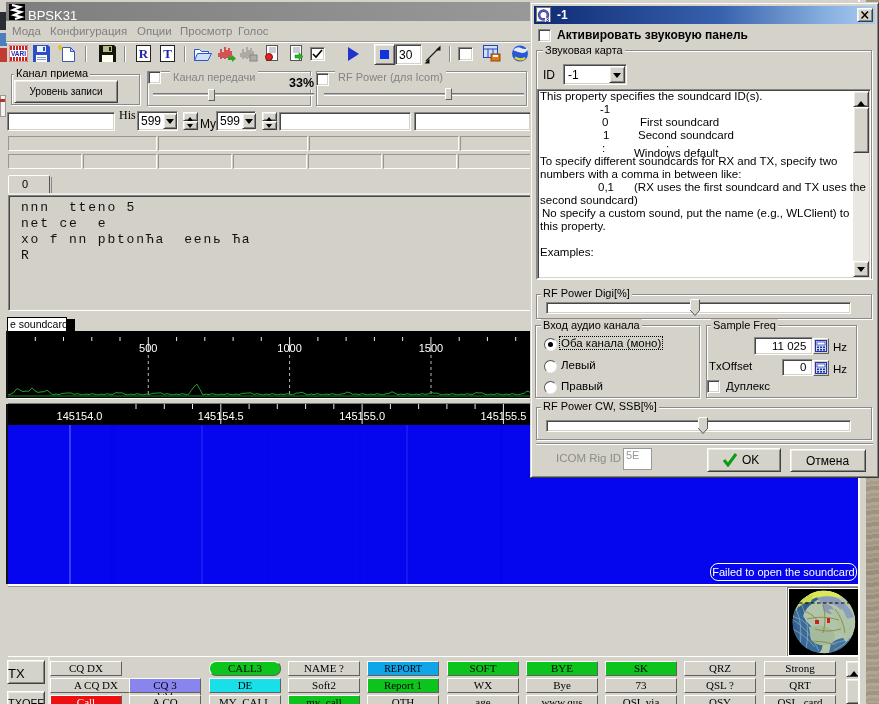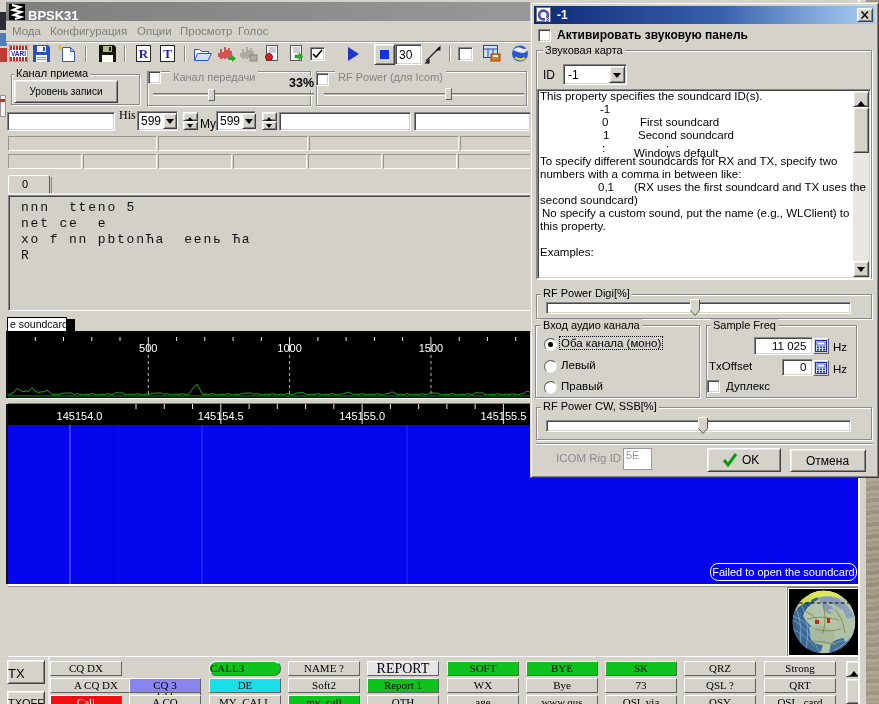--- a/index.html
+++ b/index.html
@@ -25,21 +25,21 @@
 <div class="a" style="left:0;top:99px;width:5px;height:3px;background:#c03028;"></div>
 
 <div class="a" style="left:6px;top:2px;width:860px;height:19px;background:linear-gradient(to right,#7e7e7e,#a9a9a9);"></div>
 <div class="a" style="left:9px;top:4px;width:16px;height:16px;background:#000;">
 <svg width="16" height="16">
       <g stroke="#fff" stroke-width="2" fill="none">
 <path d="M3,1 L11,3 L4,6 L12,8 L5,11 L12,13 L6,15" stroke-width="2.2"></path>
       </g>
     </svg>
 </div>
-<div class="a txt" style="left:28px;top:8px;font-size:13px;font-weight:bold;color:#fff;">BPSK31</div>
+<div class="a txt" style="left:28px;top:8px;font-size:13px;font-weight:normal;color:#fff;">BPSK31</div>
 
 <div class="a" style="left:6px;top:21px;width:860px;height:20px;background:#d5d2ca;"></div>
 <div class="a txt" style="left:12px;top:25px;font-size:11.5px;color:#7f7f7f;">Мода</div>
 <div class="a txt" style="left:50px;top:25px;font-size:11.5px;color:#7f7f7f;">Конфигурация</div>
 <div class="a txt" style="left:137px;top:25px;font-size:11.5px;color:#7f7f7f;">Опции</div>
 <div class="a txt" style="left:180px;top:25px;font-size:11.5px;color:#7f7f7f;">Просмотр</div>
 <div class="a txt" style="left:238px;top:25px;font-size:11.5px;color:#7f7f7f;">Голос</div>
 <div class="a" style="left:6px;top:41px;width:860px;height:1px;background:#9a968e;"></div>
 <div class="a" style="left:6px;top:42px;width:860px;height:1px;background:#fff;"></div>
 
@@ -374,23 +374,23 @@
 </svg>
 </div>
 
 <div class="a" style="left:8px;top:656px;width:850px;height:48px;background:#d5d2ca;border-top:1px solid #fff;"></div>
 <div class="a raised" style="left:7px;top:660px;width:38px;height:24px;font-size:13px;text-align:left;line-height:25px;">TX</div>
 <div class="a raised" style="left:7px;top:691px;width:38px;height:24px;font-size:11px;text-align:center;line-height:22px;">TXOFF</div>
 <div class="a" style="left:48px;top:657px;width:2px;height:47px;background:#eceae5;"></div>
 <div id="macros">
     <div class="a raised1" style="left:50px;top:661px;width:72px;height:15px;background:#d5d2ca;font-family:'Liberation Serif',serif;font-size:11px;color:#000;text-align:center;line-height:13px;white-space:nowrap;">CQ DX</div>
     <div class="a raised1" style="left:129px;top:661px;width:72px;height:15px;background:#d5d2ca;font-family:'Liberation Serif',serif;font-size:11px;color:#000;text-align:center;line-height:13px;white-space:nowrap;margin-top:24px;">CQ</div>
-    <div class="a raised1" style="left:209px;top:661px;width:72px;height:15px;background:#0cc41c;font-family:'Liberation Serif',serif;font-size:11px;color:#000;line-height:13px;white-space:nowrap;border-radius:7px;">CALL3</div>
+    <div class="a raised1" style="left:209px;top:661px;width:72px;height:15px;background:#0cc41c;font-family:'Liberation Serif',serif;font-size:11px;color:#000;text-align:center;line-height:13px;white-space:nowrap;border-radius:7px;">CALL3</div>
     <div class="a raised1" style="left:288px;top:661px;width:72px;height:15px;background:#d5d2ca;font-family:'Liberation Serif',serif;font-size:11px;color:#000;text-align:center;line-height:13px;white-space:nowrap;">NAME ?</div>
-    <div class="a raised1" style="left:367px;top:661px;width:72px;height:15px;background:#e5e5e5;font-family:'Liberation Serif',serif;font-size:14px;color:#000;text-align:center;line-height:13px;white-space:nowrap;">REPORT</div>
+    <div class="a raised1" style="left:367px;top:661px;width:72px;height:15px;background:#0ea5e9;font-family:'Liberation Serif',serif;font-size:10px;color:#000;text-align:center;line-height:13px;white-space:nowrap;">REPORT</div>
     <div class="a raised1" style="left:447px;top:661px;width:72px;height:15px;background:#0cc41c;font-family:'Liberation Serif',serif;font-size:11px;color:#000;text-align:center;line-height:13px;white-space:nowrap;">SOFT</div>
     <div class="a raised1" style="left:526px;top:661px;width:72px;height:15px;background:#0cc41c;font-family:'Liberation Serif',serif;font-size:11px;color:#000;text-align:center;line-height:13px;white-space:nowrap;">BYE</div>
     <div class="a raised1" style="left:605px;top:661px;width:72px;height:15px;background:#0cc41c;font-family:'Liberation Serif',serif;font-size:11px;color:#000;text-align:center;line-height:13px;white-space:nowrap;">SK</div>
     <div class="a raised1" style="left:684px;top:661px;width:72px;height:15px;background:#d5d2ca;font-family:'Liberation Serif',serif;font-size:11px;color:#000;text-align:center;line-height:13px;white-space:nowrap;">QRZ</div>
     <div class="a raised1" style="left:764px;top:661px;width:72px;height:15px;background:#d5d2ca;font-family:'Liberation Serif',serif;font-size:11px;color:#000;text-align:center;line-height:13px;white-space:nowrap;">Strong</div>
     <div class="a raised1" style="left:50px;top:678px;width:92px;height:15px;background:#d5d2ca;font-family:'Liberation Serif',serif;font-size:11px;color:#000;text-align:center;line-height:13px;white-space:nowrap;">A CQ DX</div>
     <div class="a raised1" style="left:129px;top:678px;width:72px;height:15px;background:#8886ee;font-family:'Liberation Serif',serif;font-size:11px;color:#000;text-align:center;line-height:13px;white-space:nowrap;">CQ 3</div>
     <div class="a raised1" style="left:209px;top:678px;width:72px;height:15px;background:#19dfe8;font-family:'Liberation Serif',serif;font-size:11px;color:#000;text-align:center;line-height:13px;white-space:nowrap;">DE</div>
     <div class="a raised1" style="left:288px;top:678px;width:72px;height:15px;background:#d5d2ca;font-family:'Liberation Serif',serif;font-size:11px;color:#000;text-align:center;line-height:13px;white-space:nowrap;">Soft2</div>
     <div class="a raised1" style="left:367px;top:678px;width:72px;height:15px;background:#0cc41c;font-family:'Liberation Serif',serif;font-size:11px;color:#000;text-align:center;line-height:13px;white-space:nowrap;">Report 1</div>

